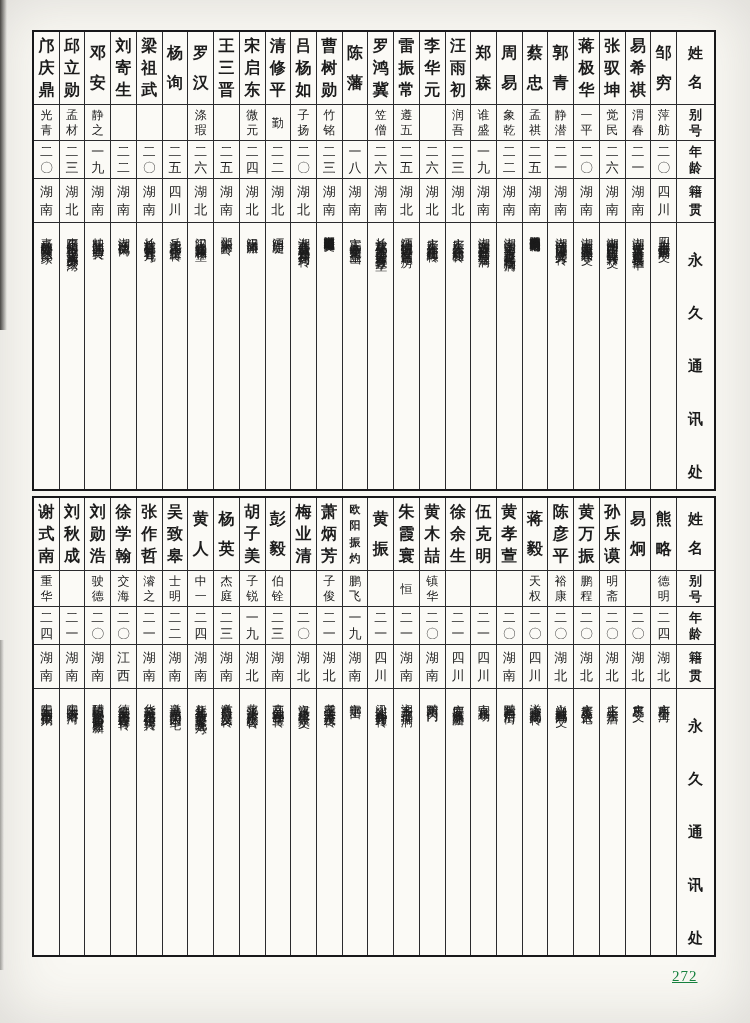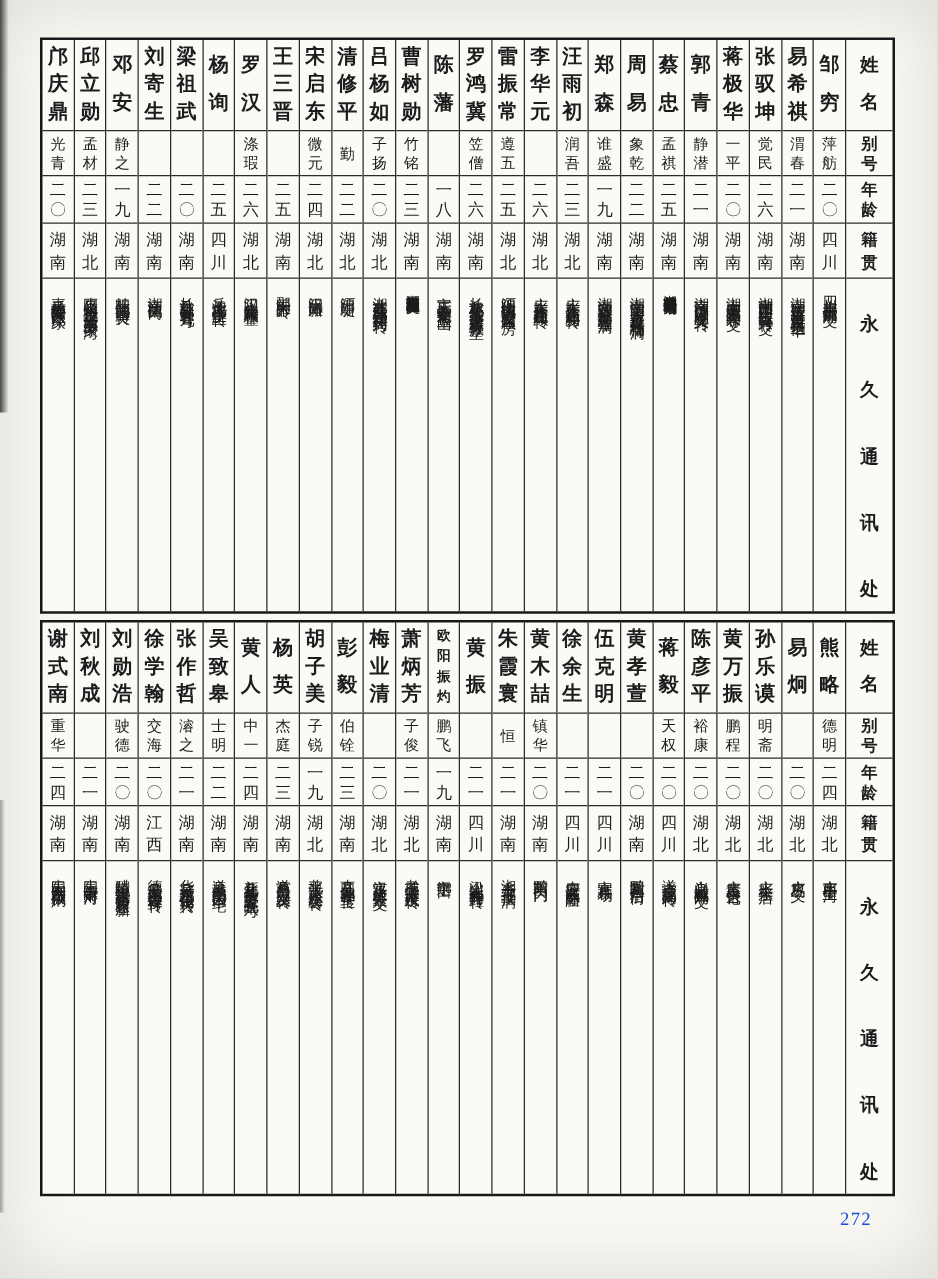--- a/index.html
+++ b/index.html
@@ -38,21 +38,21 @@
   .header .cell.alias,.header .cell.age,.header .cell.native{font-size:13px;}
   .header .cell.addr{display:flex;flex-direction:column;justify-content:flex-start;align-items:center;
     padding-top:30px;font-size:15px;}
   .header .cell.addr span{margin-bottom:38px;}
   .vtext{
     display:block;writing-mode:vertical-rl;text-orientation:upright;
     font-size:12px;letter-spacing:1.5px;line-height:1.9;
     margin:0 auto;max-height:100%;
   }
   .vtext.tight{font-size:11px;letter-spacing:.2px;line-height:2;}
-  .page-number{position:absolute;left:672px;top:968px;font-size:15px;letter-spacing:1px;color:#1d4ed8;}
+  .page-number{position:absolute;left:672px;top:968px;font-size:15px;letter-spacing:1px;color:#15803d;text-decoration:underline;}
 </style>
 </head>
 <body>
 
 <div class="page">
   <div class="scan-edge"></div>
   <div class="scan-edge2"></div>
 
   <div class="dir-table table-top">
     <div class="col header">

